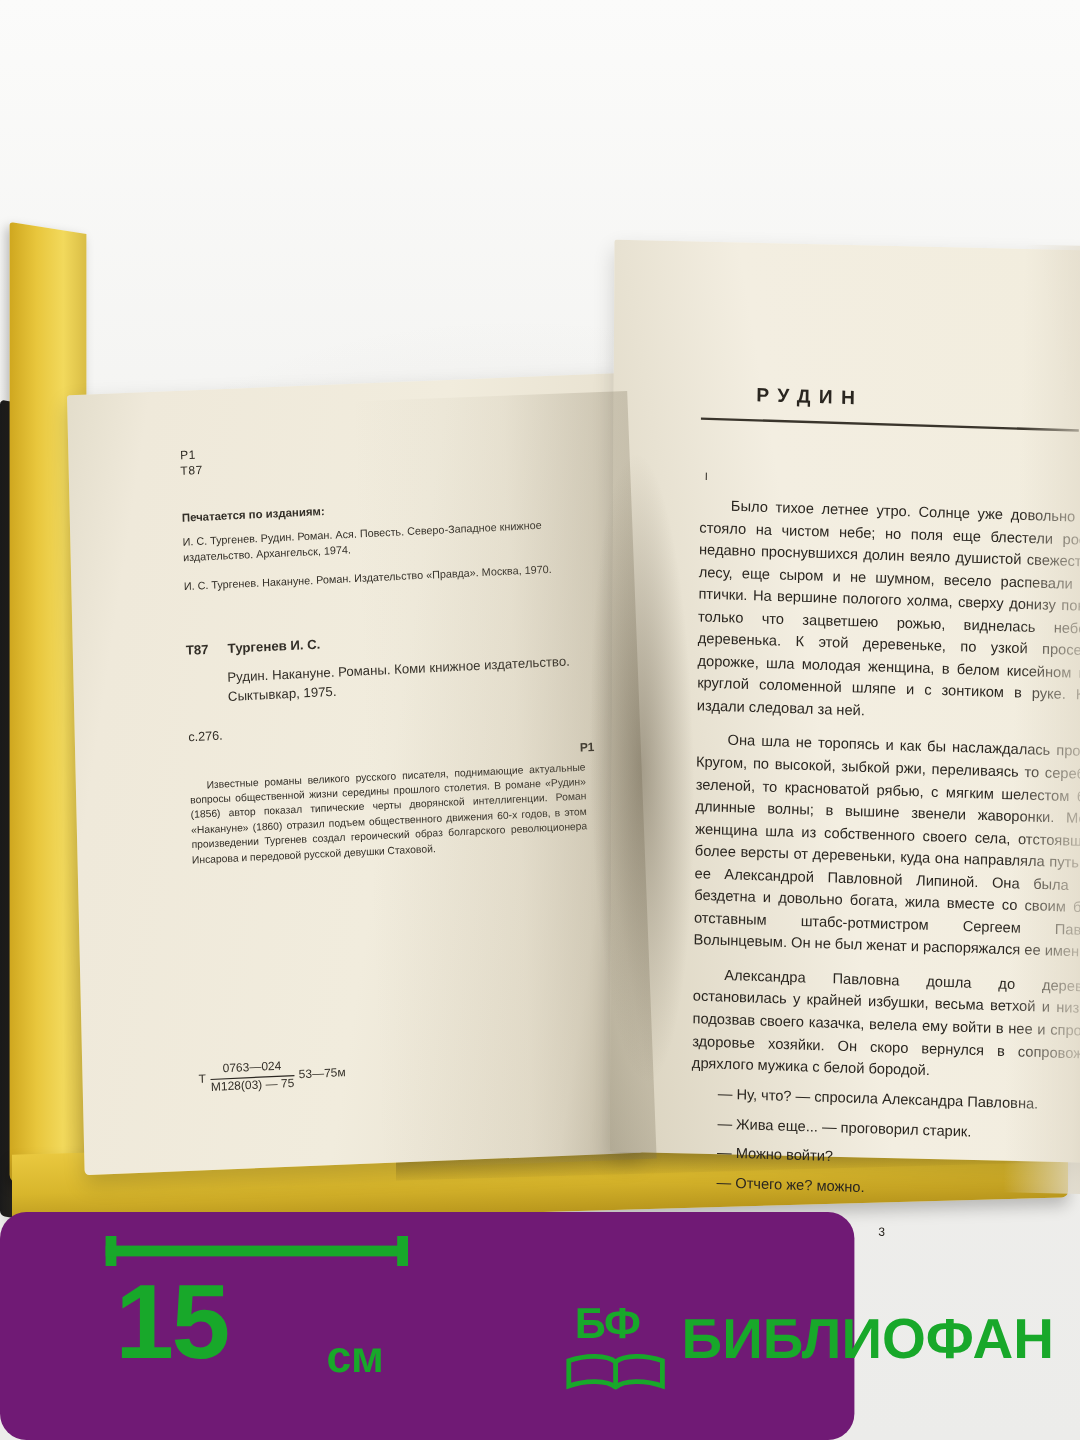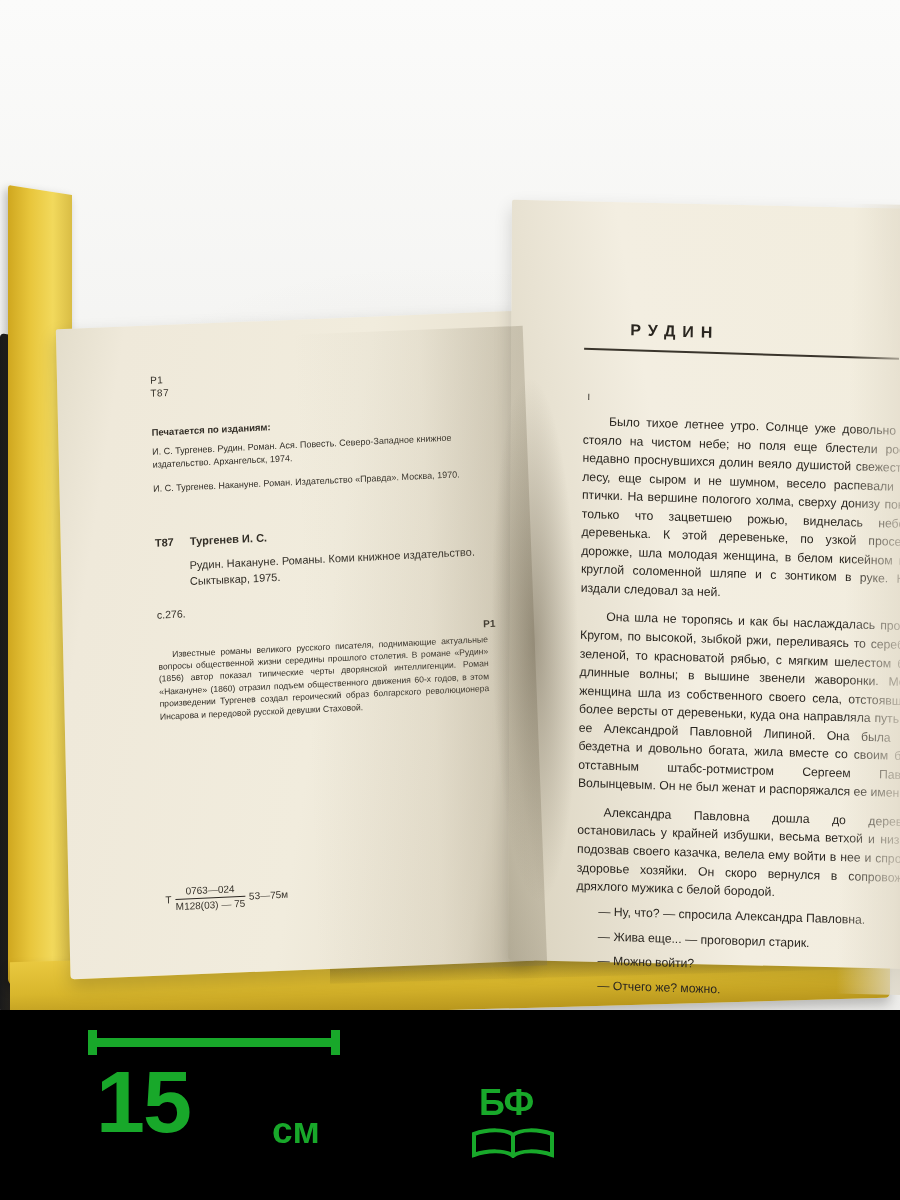--- a/index.html
+++ b/index.html
@@ -214,22 +214,23 @@
     width: 125px; height: 790px;
     background: linear-gradient(90deg, rgba(240,236,224,0) 0%, rgba(226,219,202,0.75) 45%, rgba(196,188,168,0.95) 100%);
     transform: rotate(1.3deg);
     pointer-events: none;
   }
 
   
   .brandbar {
     position: absolute;
     left: 0; top: 1010px;
-    width: 900px; height: 190px;
-    background: #000000;
+    width: 712px; height: 190px;
+    background: #701a75;
+    border-radius: 22px;
   }
   .scale-rule {
     position: absolute;
     left: 88px; top: 28px;
     width: 252px; height: 9px;
     background: #18a82a;
   }
   .scale-cap-l, .scale-cap-r {
     position: absolute;
     top: 20px;
@@ -370,15 +371,16 @@
     <div class="scale-unit">см</div>
 
     <div class="logo-mark">
       <div class="logo-bf">БФ</div>
       <svg class="book-glyph" viewBox="0 0 86 30">
         <path d="M4 6 C18 1, 36 1, 43 7 C50 1, 68 1, 82 6 L82 27 C68 22, 50 22, 43 28 C36 22, 18 22, 4 27 Z" fill="none" stroke="#18a82a" stroke-width="4"></path>
         <line x1="43" y1="7" x2="43" y2="28" stroke="#18a82a" stroke-width="4"></line>
       </svg>
     </div>
 
+    <div class="logo-word">БИБЛИОФАН</div>
   </div>
 
 </div>
 
 </body></html>

